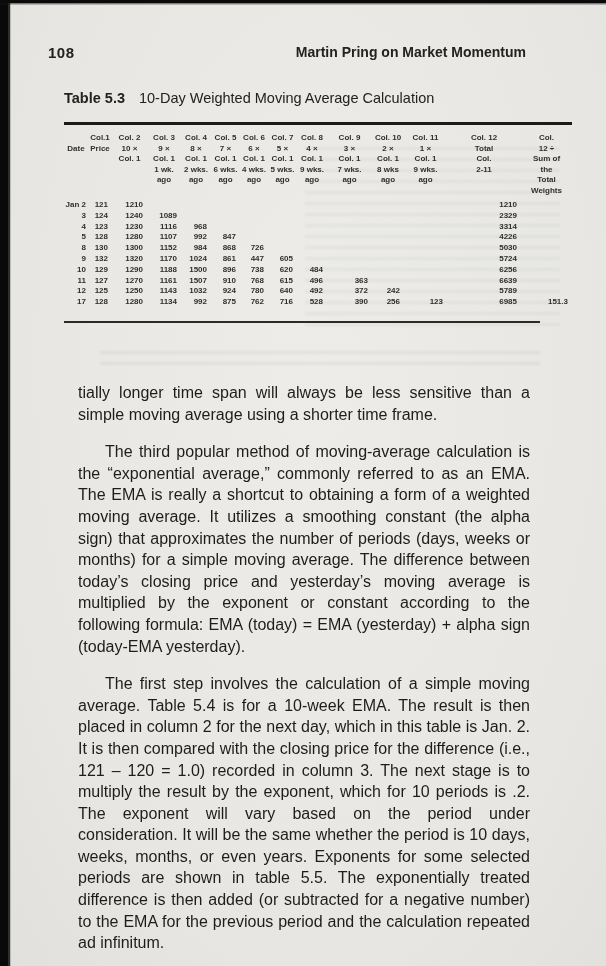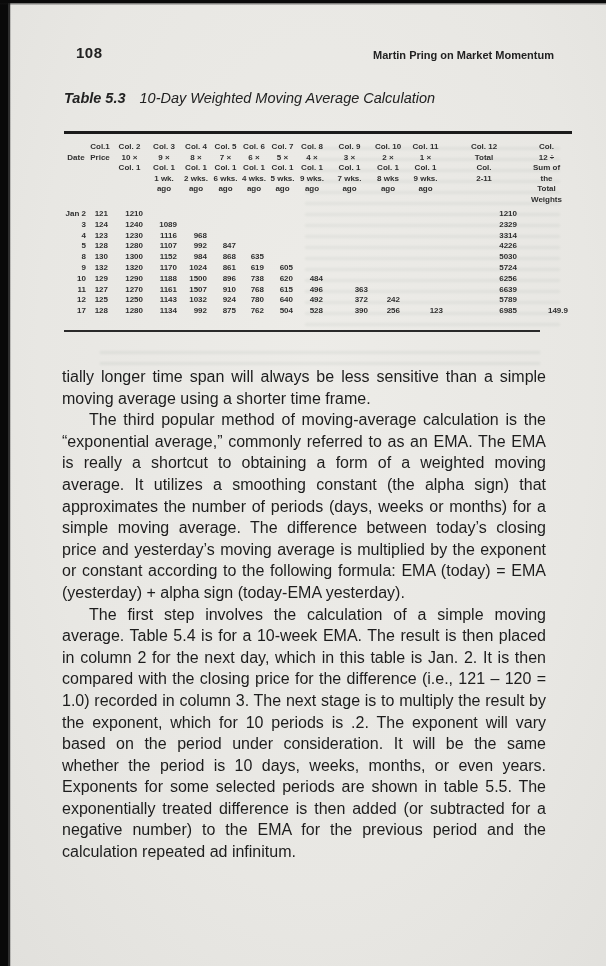--- a/index.html
+++ b/index.html
@@ -16,28 +16,28 @@
     background:linear-gradient(90deg,#090909 0 8px,#2e2e2e 8px 10px,rgba(60,60,60,.25) 10px); }
   .edge-top { position:absolute; left:0; top:0; width:606px; height:5px;
     background:linear-gradient(180deg,#0a0a0a 0 3px,rgba(20,20,20,.5) 3px 4px,transparent 5px); }
   .smudge { position:absolute; opacity:.055; pointer-events:none;
     background:repeating-linear-gradient(0deg, transparent 0 4px, #41604f 4px 7px, transparent 7px 11px);
     filter:blur(1px); }
   .smudge.s1 { left:305px; top:142px; width:255px; height:188px; }
   .smudge.s2 { left:100px; top:347px; width:440px; height:22px; opacity:.07; }
 
   
-  .running-head { position:absolute; top:44px; left:76px; width:478px;
-    display:flex; justify-content:space-between; align-items:flex-end; }
+  .running-head { position:absolute; top:44px; left:48px; width:478px;
+    display:flex; justify-content:space-between; align-items:flex-start; }
   .page-number { font-size:15px; font-weight:bold; letter-spacing:.5px; }
-  .running-title { font-size:11px; font-weight:bold; }
+  .running-title { font-size:14px; font-weight:bold; }
 
   
   .table-block { position:absolute; top:90px; left:64px; width:508px; }
-  .caption { font-size:14.5px; margin-bottom:25px; white-space:nowrap;font-style:italic; }
+  .caption { font-size:14.5px; margin-bottom:16px; white-space:nowrap; }
   .cap-label { font-weight:bold; margin-right:14px; }
   .rule-thick { height:3px; background:#1b1b1b; margin-bottom:8px; }
   .rule-thin { height:2px; background:#2a2a2a; margin-top:13px; width:476px; }
 
   table.wma { border-collapse:collapse; table-layout:fixed; width:508px; margin-top:2px; }
   table.wma th, table.wma td { border:none; padding:0; font-weight:bold; color:#303030; }
   table.wma th { vertical-align:top; font-size:8px; line-height:10.5px; }
   table.wma th .hl { min-height:10.5px; white-space:nowrap; }
   table.wma td { text-align:right; font-size:8px; line-height:10.8px; padding-right:4px; white-space:nowrap; }
   table.wma td:first-child { padding-right:2px; }
@@ -47,21 +47,21 @@
   .wma th:nth-child(3){width:35px}  .wma th:nth-child(4){width:34px}
   .wma th:nth-child(5){width:30px}  .wma th:nth-child(6){width:29px}
   .wma th:nth-child(7){width:28px}  .wma th:nth-child(8){width:29px}
   .wma th:nth-child(9){width:30px}  .wma th:nth-child(10){width:45px}
   .wma th:nth-child(11){width:32px} .wma th:nth-child(12){width:43px}
   .wma th:nth-child(13){width:74px} .wma th:nth-child(14){width:51px}
 
   
   .body-text { position:absolute; top:366px; left:62px; width:484px;
     font-size:16px; line-height:21.6px; color:#1d1d1d; text-align:justify; }
-  .body-text p { margin:0; }
+  .body-text p { margin:16px; }
   .body-text p.indent { text-indent:27px; }
   .body-text p.jlast { text-align-last:justify; }
 </style>
 </head>
 <body>
 
 <div class="page">
   <div class="edge-left"></div>
   <div class="edge-top"></div>
   <div class="smudge s1"></div>
@@ -237,37 +237,37 @@
             <td>4226</td>
             <td></td>
           </tr>
           <tr>
             <td>8</td>
             <td>130</td>
             <td>1300</td>
             <td>1152</td>
             <td>984</td>
             <td>868</td>
-            <td>635</td>
+            <td>726</td>
             <td></td>
             <td></td>
             <td></td>
             <td></td>
             <td></td>
             <td>5030</td>
             <td></td>
           </tr>
           <tr>
             <td>9</td>
             <td>132</td>
             <td>1320</td>
             <td>1170</td>
             <td>1024</td>
             <td>861</td>
-            <td>619</td>
+            <td>447</td>
             <td>605</td>
             <td></td>
             <td></td>
             <td></td>
             <td></td>
             <td>5724</td>
             <td></td>
           </tr>
           <tr>
             <td>10</td>
@@ -318,27 +318,27 @@
             <td></td>
           </tr>
           <tr>
             <td>17</td>
             <td>128</td>
             <td>1280</td>
             <td>1134</td>
             <td>992</td>
             <td>875</td>
             <td>762</td>
-            <td>504</td>
+            <td>716</td>
             <td>528</td>
             <td>390</td>
             <td>256</td>
             <td>123</td>
             <td>6985</td>
-            <td>149.9</td>
+            <td>151.3</td>
           </tr>
         </tbody>
     </table>
     <div class="rule-thin"></div>
   </section>
 
   <main class="body-text" id="body-text">
       <p class="">tially longer time span will always be less sensitive than a simple moving average using a shorter time frame.</p>
       <p class="indent">The third popular method of moving-average calculation is the “exponential average,” commonly referred to as an EMA. The EMA is really a shortcut to obtaining a form of a weighted moving average. It utilizes a smoothing constant (the alpha sign) that approximates the number of periods (days, weeks or months) for a simple moving average. The difference between today’s closing price and yesterday’s moving average is multiplied by the exponent or constant according to the following formula: EMA (today) = EMA (yesterday) + alpha sign (today-EMA yesterday).</p>
       <p class="indent">The first step involves the calculation of a simple moving average. Table 5.4 is for a 10-week EMA. The result is then placed in column 2 for the next day, which in this table is Jan. 2. It is then compared with the closing price for the difference (i.e., 121 – 120 = 1.0) recorded in column 3. The next stage is to multiply the result by the exponent, which for 10 periods is .2. The exponent will vary based on the period under consideration. It will be the same whether the period is 10 days, weeks, months, or even years. Exponents for some selected periods are shown in table 5.5. The exponentially treated difference is then added (or subtracted for a negative number) to the EMA for the previous period and the calculation repeated ad infinitum.</p>

